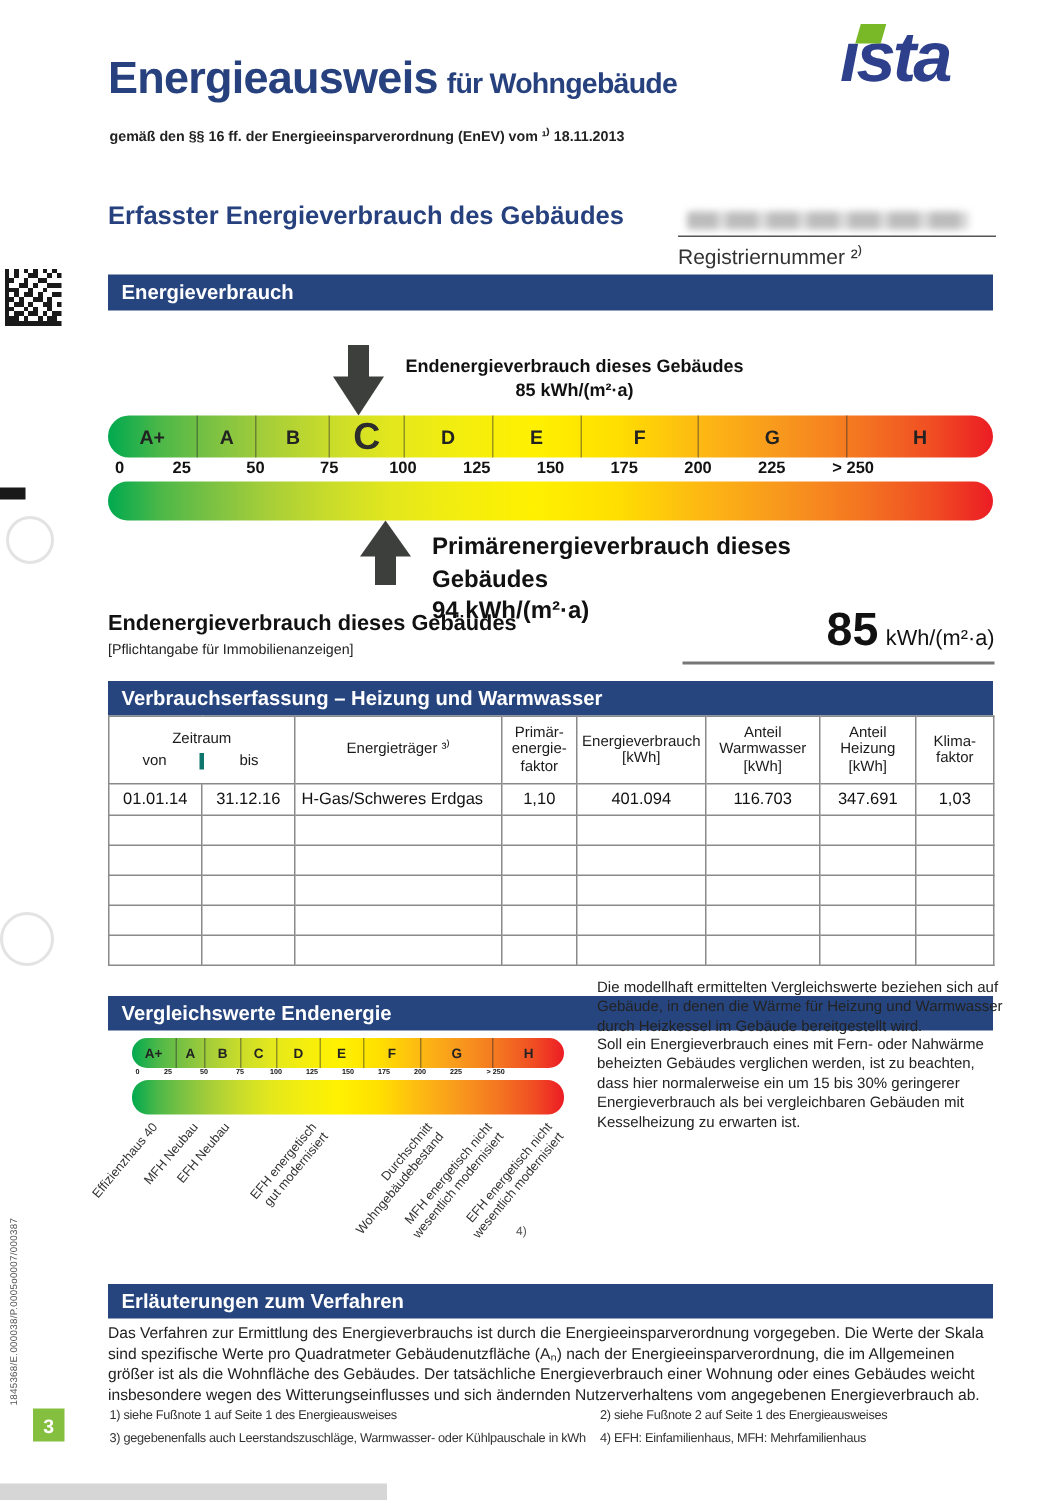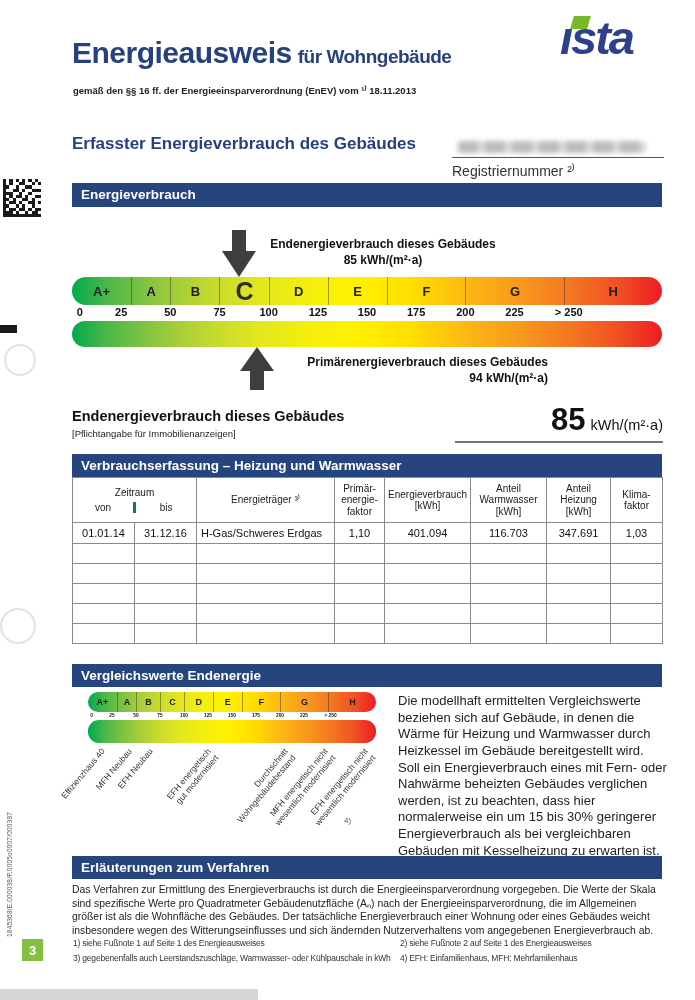--- a/index.html
+++ b/index.html
@@ -52,21 +52,21 @@
   .t10{left:84.2%;}
   .arrowdown{position:absolute;left:28.33%;top:2px;transform:translateX(-50%);width:34px;height:47px;}
   .arrowdown .stem{position:absolute;left:10px;top:0;width:14px;height:22px;background:#3d3f3c;}
   .arrowdown .head{position:absolute;left:0;top:21px;width:0;height:0;
     border-left:17px solid transparent;border-right:17px solid transparent;border-top:26px solid #3d3f3c;}
   .arrowup{position:absolute;left:31.4%;top:119px;transform:translateX(-50%);width:34px;height:43px;}
   .arrowup .head{position:absolute;left:0;top:0;width:0;height:0;
     border-left:17px solid transparent;border-right:17px solid transparent;border-bottom:24px solid #3d3f3c;}
   .arrowup .stem{position:absolute;left:10px;top:23px;width:14px;height:20px;background:#3d3f3c;}
   .arrtext-down{position:absolute;left:180px;top:8px;width:262px;text-align:center;font-size:12px;font-weight:bold;color:#111;line-height:1.35;}
-  .arrtext-up{position:absolute;left:226px;top:126px;width:250px;text-align:right;font-size:12px;font-weight:bold;color:#111;line-height:1.35;}
+  .arrtext-up{position:absolute;left:216px;top:126px;width:250px;text-align:left;font-size:16px;font-weight:bold;color:#111;line-height:1.35;}
 
   
   .ee-label{left:72px;top:408px;font-size:14.5px;font-weight:bold;color:#111;}
   .ee-sub{left:72px;top:428px;font-size:9.5px;color:#222;}
   .ee-value{left:455px;top:402px;width:208px;display:flex;justify-content:flex-end;align-items:baseline;gap:5px;}
   .ee-value .num{font-size:31px;font-weight:bold;color:#111;}
   .ee-value .unit{font-size:14.5px;color:#111;}
   .ee-underline{left:455px;top:441px;width:208px;border-top:2px solid #777;}
 
   
@@ -84,21 +84,21 @@
   
   .mini{left:88px;top:692px;width:288px;height:52px;}
   .mini .lettersbar{top:0;height:20px;border-radius:10px;}
   .mini .band{font-size:9px;}
   .mini .ticks{top:21px;height:7px;}
   .mini .tick{font-size:4.8px;}
   .mini .lowerbar{top:28px;height:23px;border-radius:11px;}
   .rlabel{position:absolute;top:747px;width:132px;text-align:right;font-size:8.5px;line-height:1.12;color:#333;
     white-space:pre-line;transform:rotate(-50deg);transform-origin:100% 0;}
   .fnref{left:344px;top:816px;font-size:8px;color:#555;}
-  .vg-text{left:398px;top:693px;width:272px;font-size:13px;line-height:1.28;color:#222;}
+  .vg-text{left:398px;top:653px;width:272px;font-size:10px;line-height:1.28;color:#222;}
 
   
   .er-text{left:72px;top:883px;width:592px;font-size:10.4px;line-height:1.3;color:#222;}
 
   
   .fnrow1{top:938px;} .fnrow2{top:953px;}
   .fn{position:absolute;font-size:8.5px;letter-spacing:-0.2px;color:#333;}
   .fn.c1{left:73px;} .fn.c2{left:400px;}
 
   

